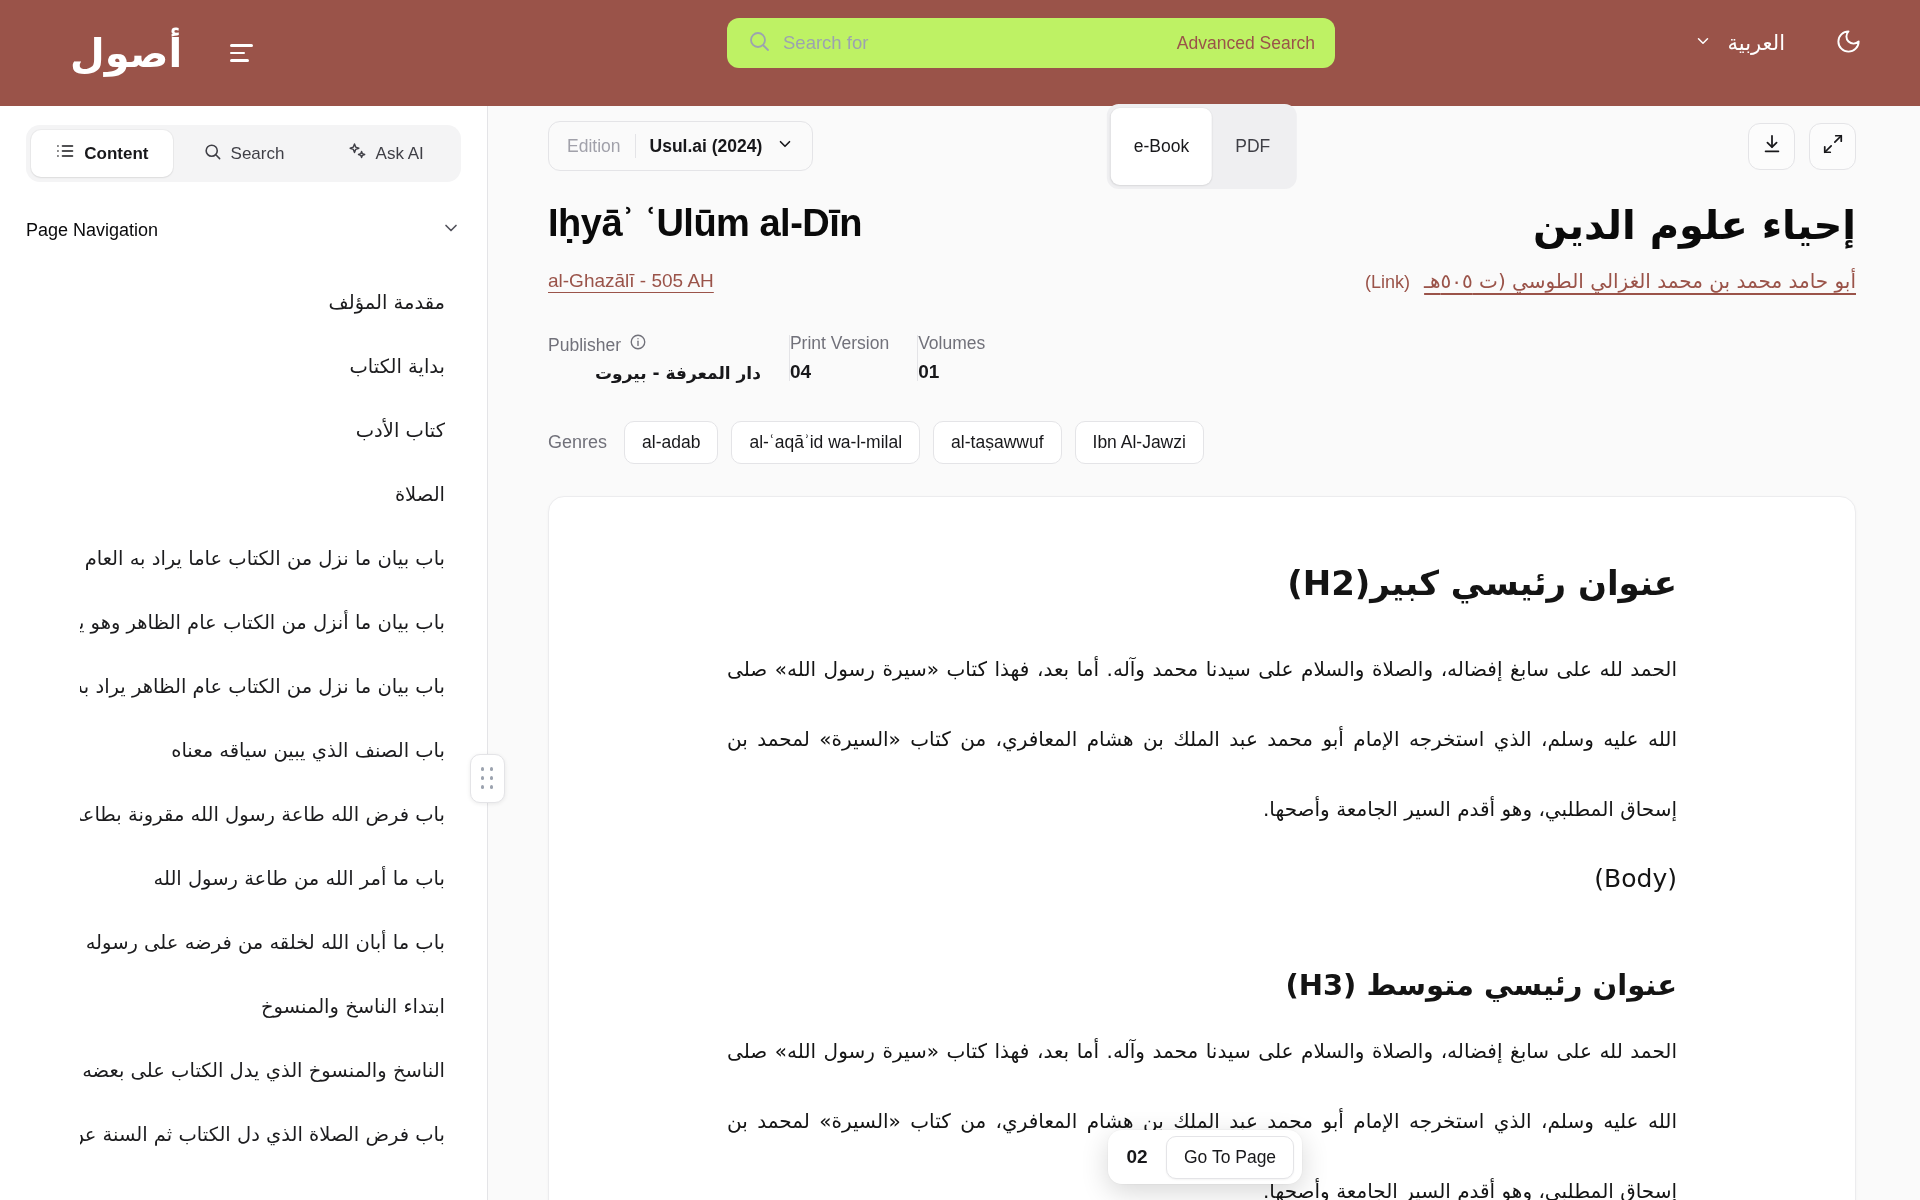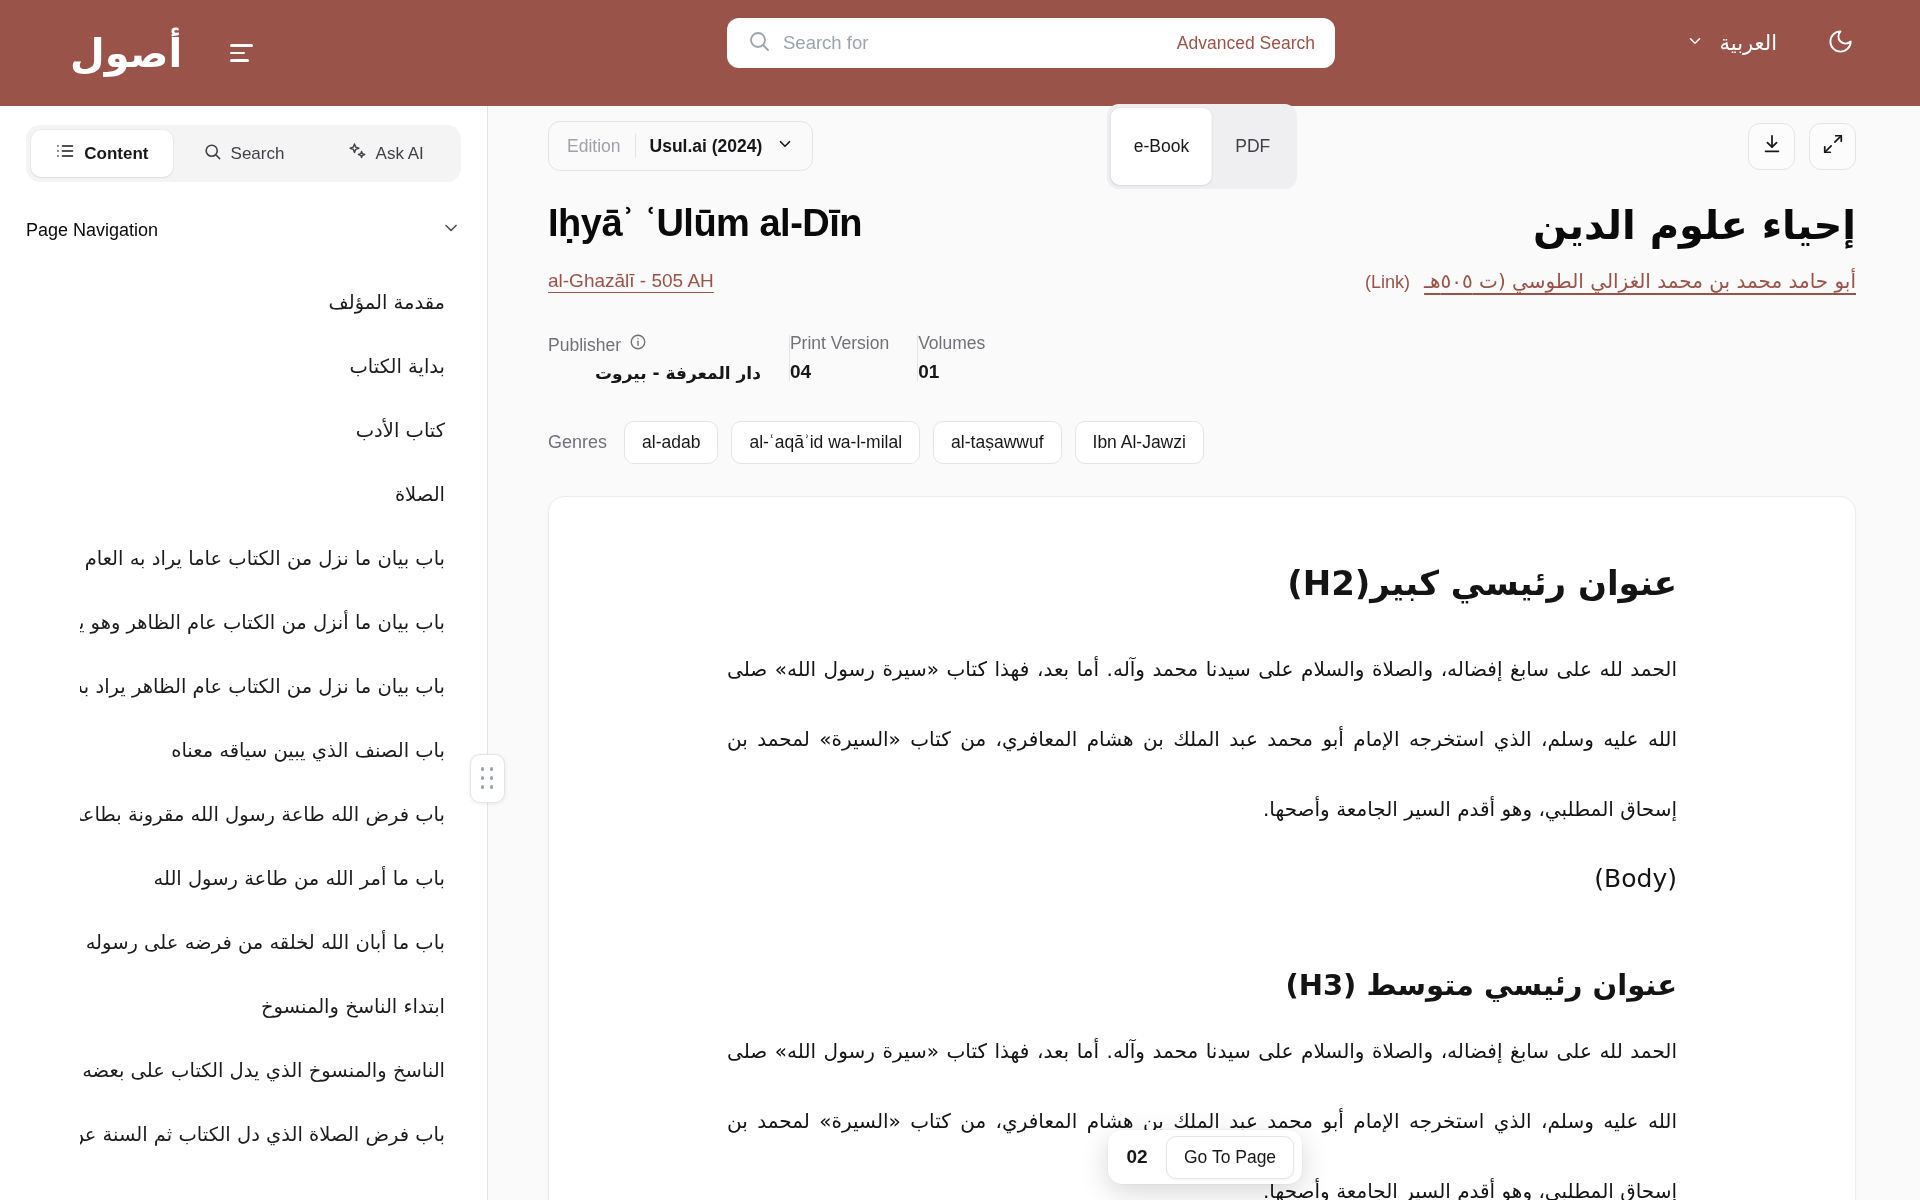--- a/index.html
+++ b/index.html
@@ -14,30 +14,30 @@
   .header {
     position: relative; height: 106px; background:#9a5349;
     display:flex; align-items:center; padding:0 36px;
   }
   .logo { font-family:"DejaVu Sans", sans-serif; font-weight:bold; font-size:40px; color:#fff; margin-left:34px; line-height:1; cursor:pointer; }
   .menu-btn { margin-left:42px; cursor:pointer; display:flex; flex-direction:column; gap:5px; padding:6px; }
   .menu-btn span { display:block; height:2.6px; border-radius:2px; background:#fff; }
   .menu-btn .l1{width:23px}.menu-btn .l2{width:15px}.menu-btn .l3{width:19px}
   .searchbar {
     position:absolute; left:727px; top:18px; width:608px; height:50px;
-    background:#ffffff; border-radius:12px; display:flex; align-items:center; padding:0 20px; gap:12px;
+    background:#bef264; border-radius:12px; display:flex; align-items:center; padding:0 20px; gap:12px;
   }
   .searchbar svg { flex:0 0 auto; }
   .search-input {
     flex:1; border:none; outline:none; font-size:18.5px; color:#18181b; background:transparent;
     font-family:"Liberation Sans", sans-serif;
   }
   .search-input::placeholder { color:#9ca3af; }
   .adv-search { color:#9a5349; font-size:17.5px; white-space:nowrap; cursor:pointer; }
-  .header-right { position:absolute; right:66px; top:0; height:86px; display:flex; align-items:center; gap:18px; }
+  .header-right { position:absolute; right:58px; top:0; height:86px; display:flex; align-items:center; gap:18px; }
   .lang-group { display:flex; align-items:center; gap:16px; cursor:pointer; }
   .lang-label { color:#fff; font-size:21px; }
   .moon-btn { margin-left:32px; cursor:pointer; display:flex; align-items:center; }
 
   
   .body-row { display:flex; height:1114px; }
   .sidebar {
     position:relative; width:488px; flex:0 0 488px; background:#fff;
     border-right:1px solid #e4e4e7; padding-top:19px;
   }

